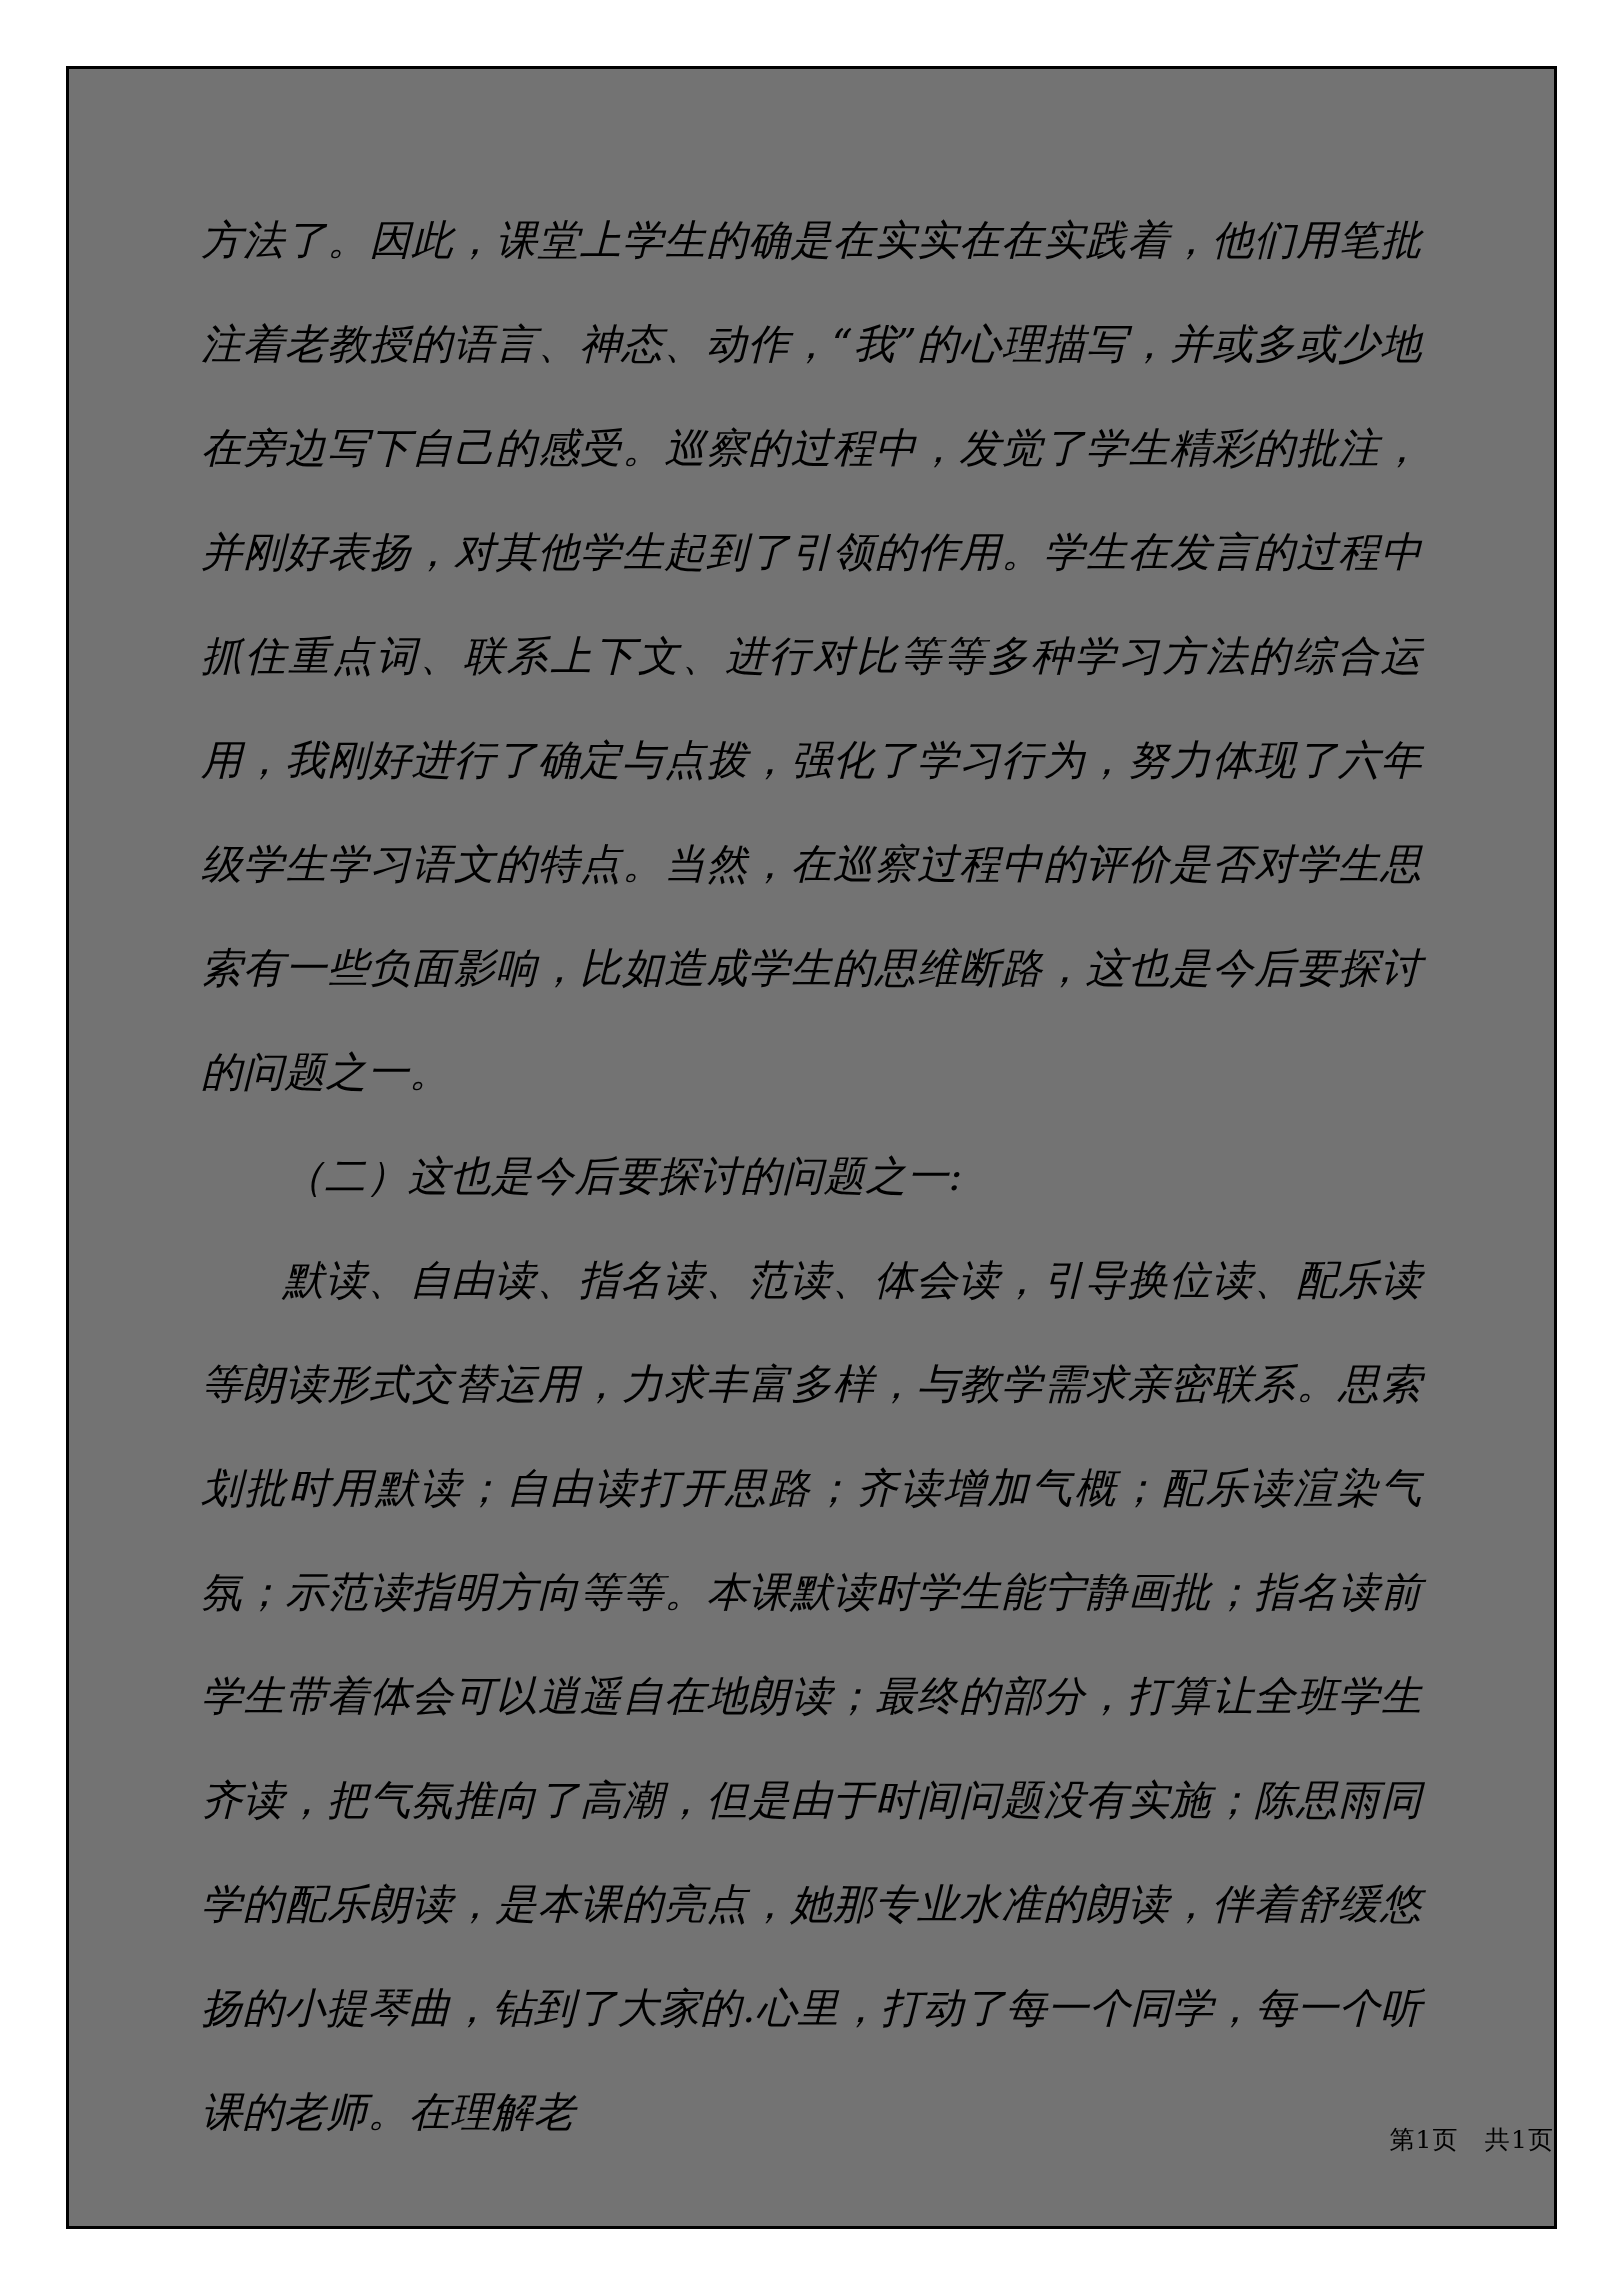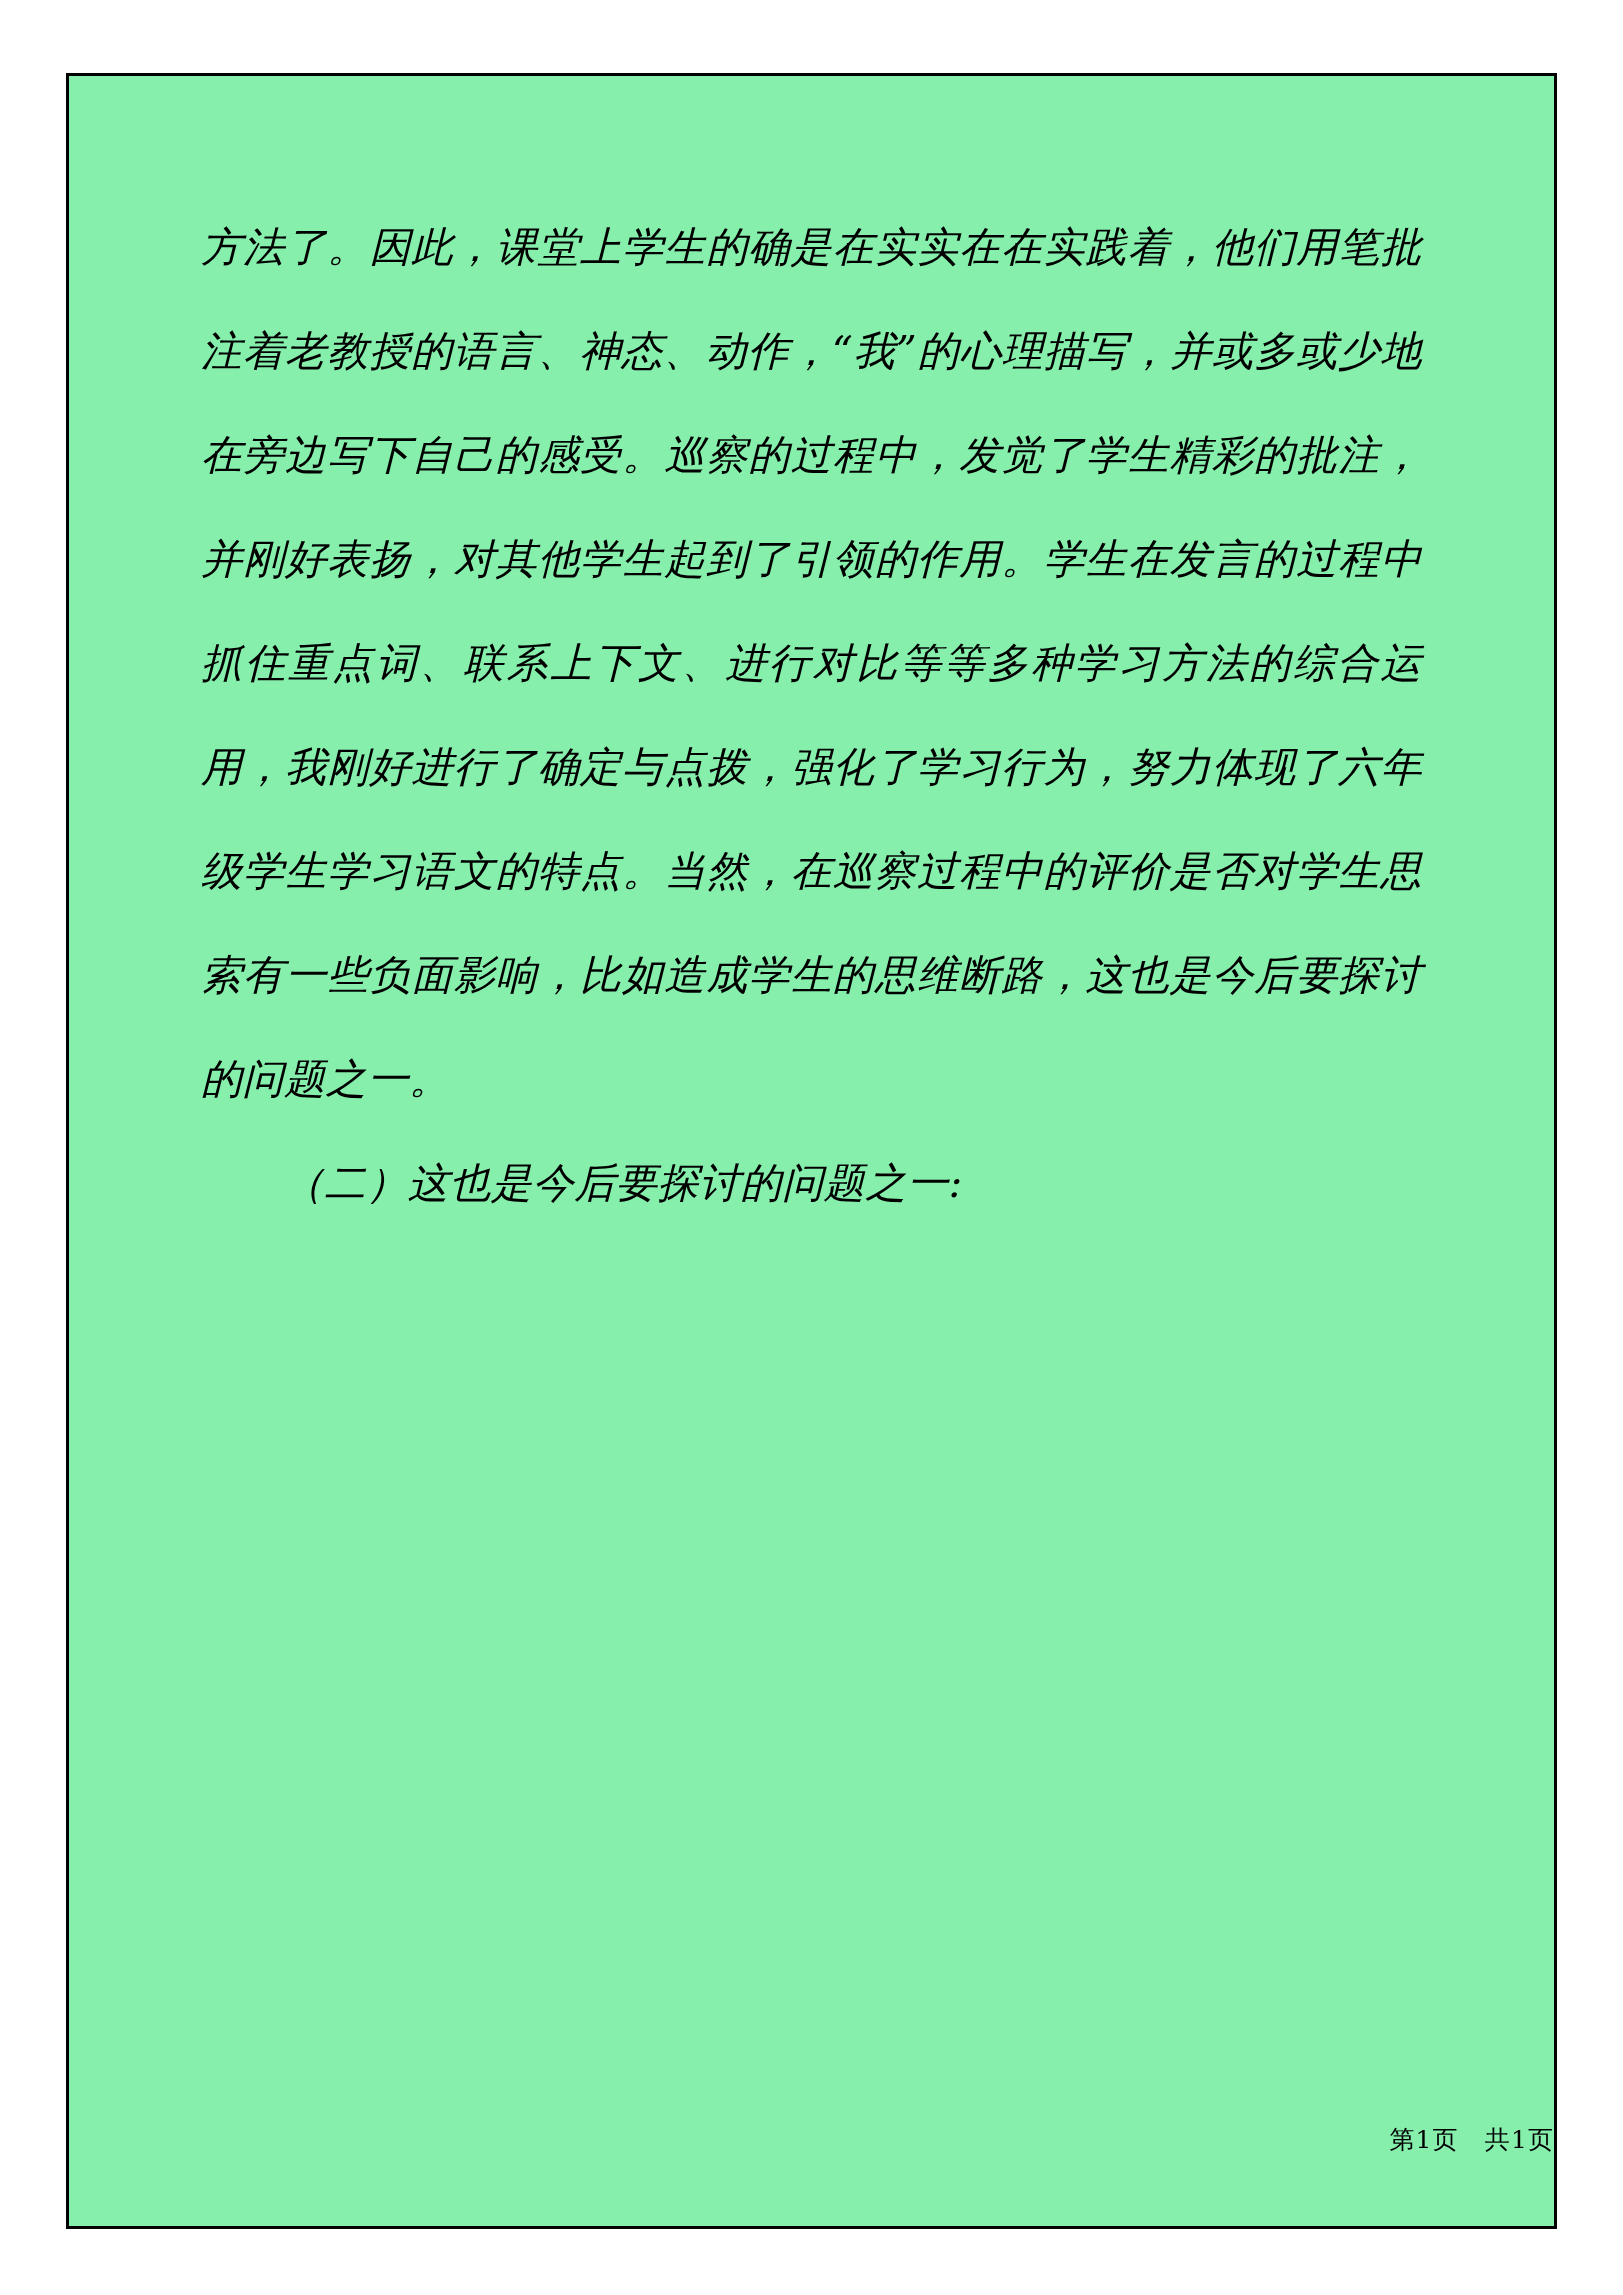--- a/index.html
+++ b/index.html
@@ -14,22 +14,21 @@
     font-family: "DejaVu Serif", "Liberation Serif", serif;
     color: #000000;
   }
   .page-frame {
     position: absolute;
     left: 66px;
     top: 66px;
     right: 66px;
     bottom: 66px;
     border: 3.4px solid #000000;
-    background: #86efac;
-    margin-top: 7px;
+    background: #737373;
   }
   .doc-content {
     position: absolute;
     left: 132px;
     right: 132px;
     top: 119px;
   }
   .para {
     margin: 0;
     padding: 0;
@@ -54,16 +53,17 @@
     letter-spacing: 1.1px;
   }
 </style>
 </head>
 <body>
 
 <div class="page-frame">
   <div class="doc-content">
     <p class="para">方法了。因此，课堂上学生的确是在实实在在实践着，他们用笔批注着老教授的语言、神态、动作，“我”的心理描写，并或多或少地在旁边写下自己的感受。巡察的过程中，发觉了学生精彩的批注，并刚好表扬，对其他学生起到了引领的作用。学生在发言的过程中抓住重点词、联系上下文、进行对比等等多种学习方法的综合运用，我刚好进行了确定与点拨，强化了学习行为，努力体现了六年级学生学习语文的特点。当然，在巡察过程中的评价是否对学生思索有一些负面影响，比如造成学生的思维断路，这也是今后要探讨的问题之一。</p>
     <p class="para indent">（二）这也是今后要探讨的问题之一:</p>
+    <p class="para indent">默读、自由读、指名读、范读、体会读，引导换位读、配乐读等朗读形式交替运用，力求丰富多样，与教学需求亲密联系。思索划批时用默读；自由读打开思路；齐读增加气概；配乐读渲染气氛；示范读指明方向等等。本课默读时学生能宁静画批；指名读前学生带着体会可以逍遥自在地朗读；最终的部分，打算让全班学生齐读，把气氛推向了高潮，但是由于时间问题没有实施；陈思雨同学的配乐朗读，是本课的亮点，她那专业水准的朗读，伴着舒缓悠扬的小提琴曲，钻到了大家的.心里，打动了每一个同学，每一个听课的老师。在理解老</p>
   </div>
   <div class="page-footer">第1页　共1页</div>
 </div>
 
 
 </body></html>

